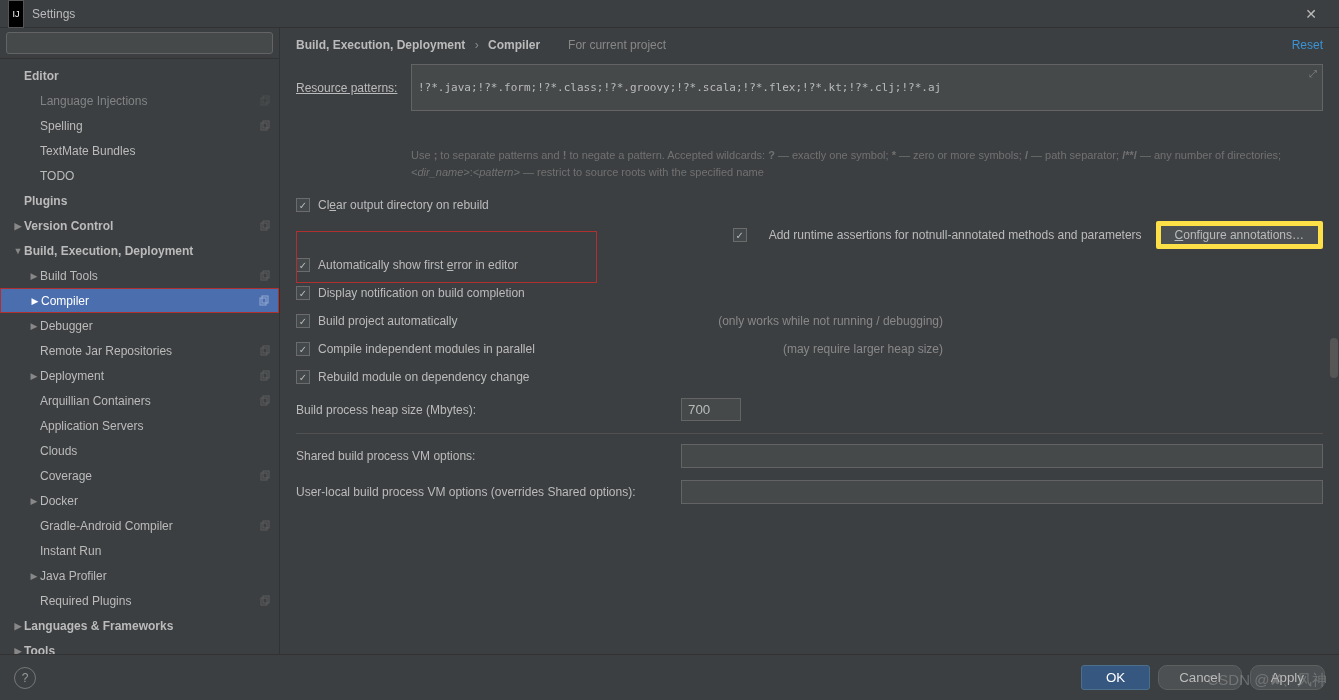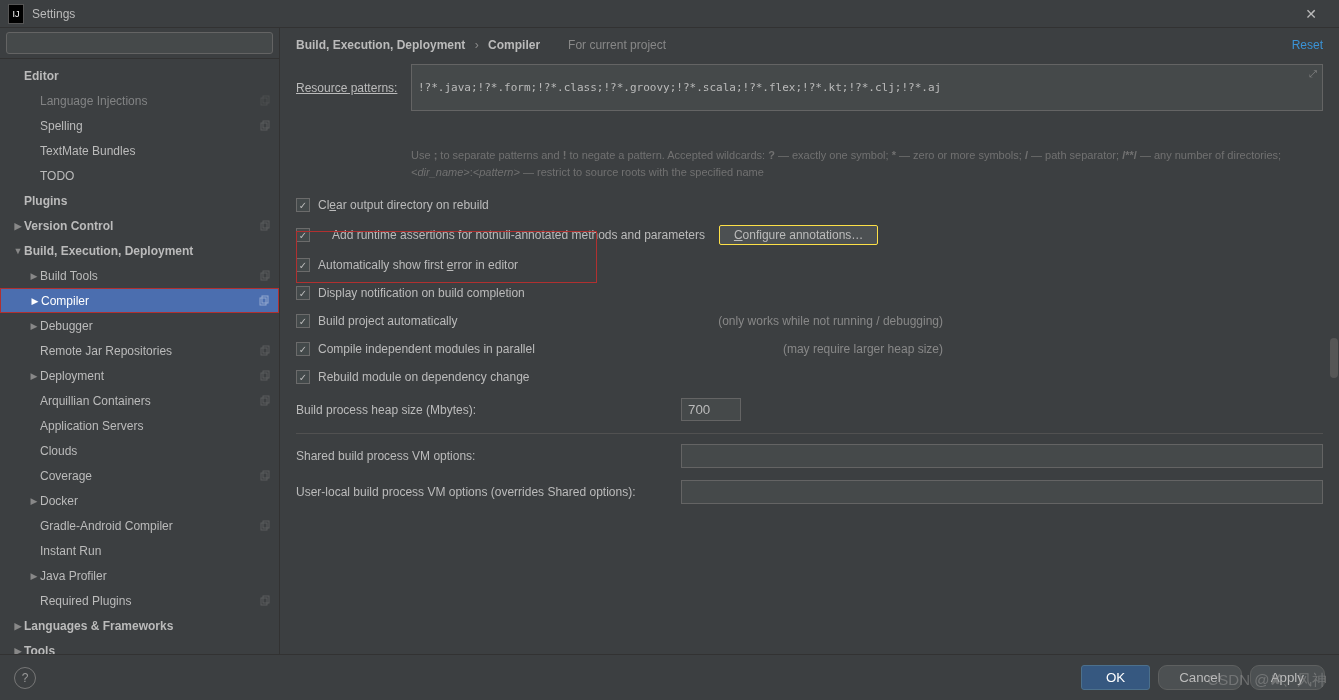--- a/index.html
+++ b/index.html
@@ -15,21 +15,21 @@
 }
 .titlebar {
   height: 28px;
   background: #3c3f41;
   display: flex;
   align-items: center;
   padding: 0 8px;
   border-bottom: 1px solid #323232;
 }
 .titlebar .logo {
-  width: 16px; height: 20px;
+  width: 16px; height: 28px;
   background: #000;
   border: 1px solid #555;
   display: inline-flex;
   align-items: center;
   justify-content: center;
   font-size: 9px;
   color: #fff;
   margin-right: 8px;
 }
 .titlebar .title { flex: 1; color: #bbbbbb; }
@@ -181,21 +181,21 @@
   justify-content: center;
   color: #bbbbbb;
   font-size: 10px;
 }
 .checkbox.checked::after { content: "✓"; }
 .check-label { color: #bbbbbb; }
 .check-label .u { text-decoration: underline; }
 .hint { color: #888; margin-left: auto; padding-right: 380px; }
 .btn {
   background: #4c5052;
-  border: 1px solid #fde047;
+  border: 5px solid #fde047;
   color: #bbbbbb;
   padding: 2px 14px;
   cursor: pointer;
   font-size: 12px;
   border-radius: 2px;
 }
 .btn .u { text-decoration: underline; }
 .red-box-main {
   position: absolute;
   border: 1.5px solid #b03030;
@@ -287,20 +287,21 @@
   width: 8px;
   background: #565656;
   border-radius: 4px;
 }
 .inline-btn-row {
   display: flex;
   align-items: center;
   gap: 14px;
   margin-bottom: 6px;
   height: 26px;
+  justify-content: flex-end;
 }
 </style>
 </head>
 <body>
 
 <div class="titlebar">
   <span class="logo">IJ</span>
   <span class="title">Settings</span>
   <span class="close">✕</span>
 </div>

